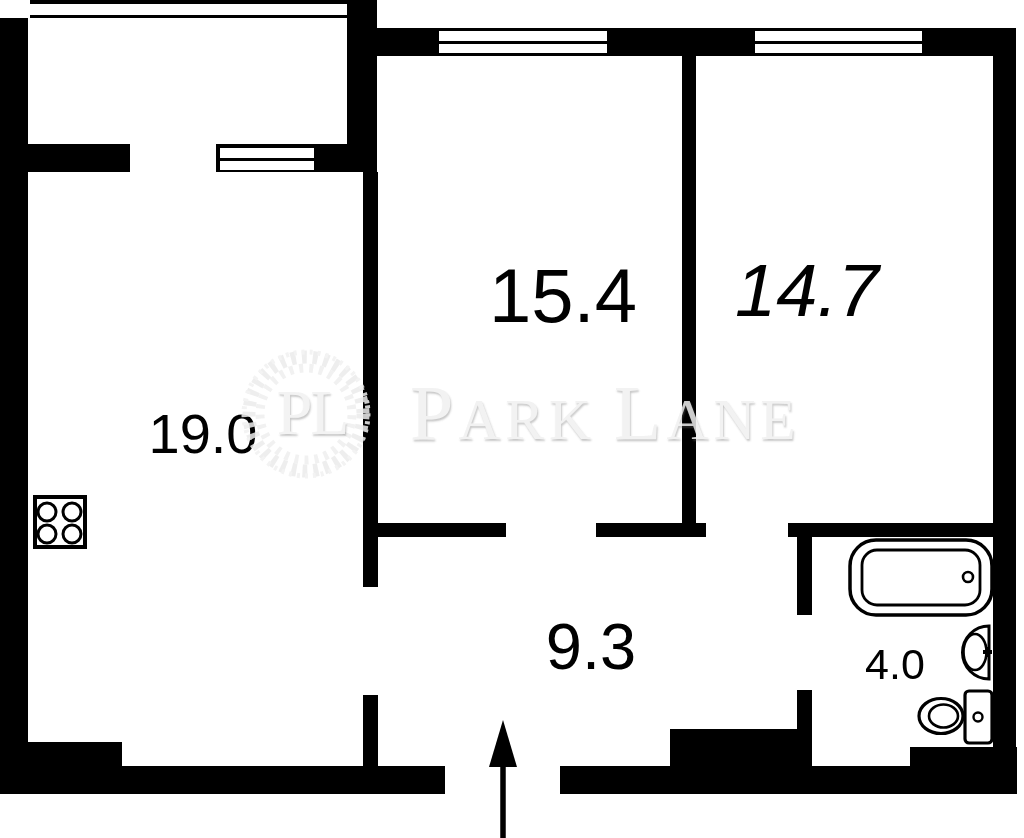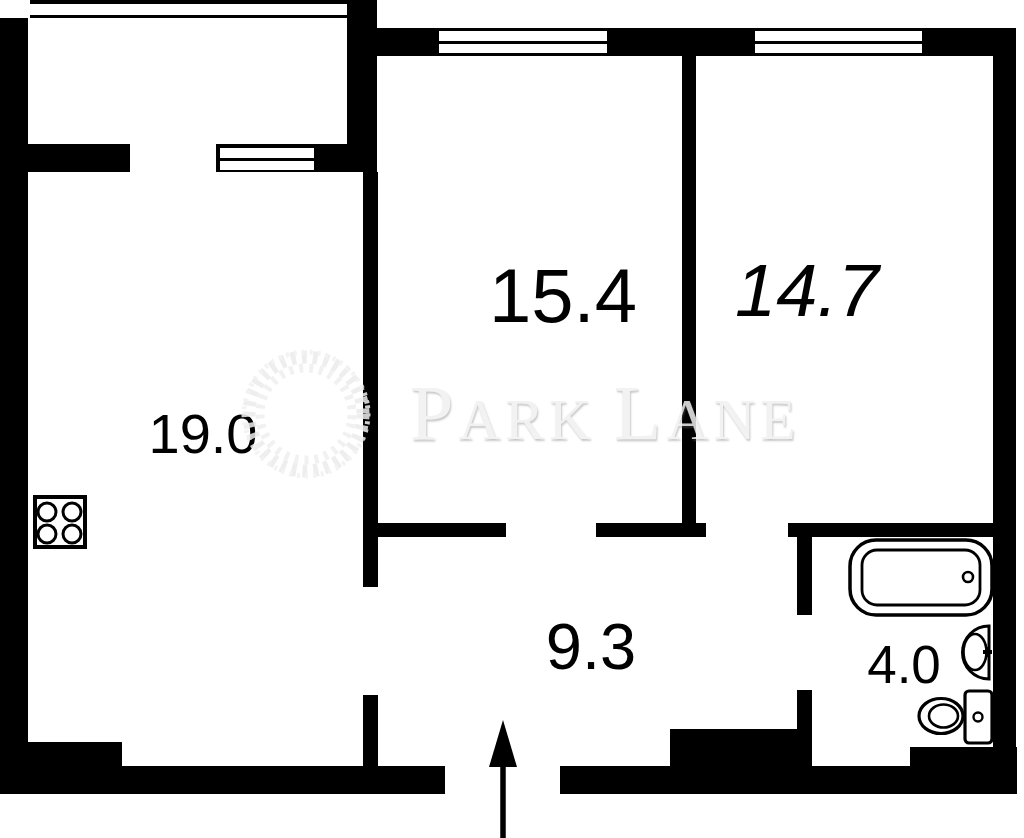--- a/index.html
+++ b/index.html
@@ -93,27 +93,28 @@
 
   <svg class="fixture" style="left:486px;top:718px;" width="34" height="120" viewBox="0 0 34 120">
     <polygon points="17,2 31,49 3,49" fill="#000"></polygon>
     <line x1="17" y1="40" x2="17" y2="120" stroke="#000" stroke-width="5.5"></line>
   </svg>
 
   <div class="room-label" style="left:188px;top:434px;font-size:56px;margin-left:15px;">19.0</div>
   <div class="room-label" style="left:515px;top:296px;font-size:76px;margin-left:48px;">15.4</div>
   <div class="room-label" style="left:807px;top:291px;font-size:74px;font-style:italic;">14.7</div>
   <div class="room-label" style="left:591px;top:646px;font-size:65px;text-align:center;">9.3</div>
-  <div class="room-label" style="left:895px;top:664px;font-size:53px;margin-left:9px;">4.0</div>
+  <div class="room-label" style="left:895px;top:664px;font-size:43px;">4.0</div>
 
   <svg class="wm" style="left:237px;top:345px;" width="138" height="138" viewBox="0 0 138 138">
     <circle cx="69" cy="69" r="57" fill="none" stroke="#ececec" stroke-width="13" stroke-dasharray="5 6"></circle>
     <circle cx="69" cy="69" r="46" fill="none" stroke="#efefef" stroke-width="9" stroke-dasharray="4 6" transform="rotate(12 69 69)"></circle>
     <circle cx="69" cy="69" r="62" fill="none" stroke="#f1f1f1" stroke-width="5" stroke-dasharray="3 5" transform="rotate(-8 69 69)"></circle>
   </svg>
+  <div class="wm wm-monogram">PL</div>
   <div class="wm wm-brand">
     <span class="big">P</span>
     <span class="small">ARK</span>
     <span class="gap"></span>
     <span class="big">L</span>
     <span class="small">ANE</span>
   </div>
 
 </div>
 

